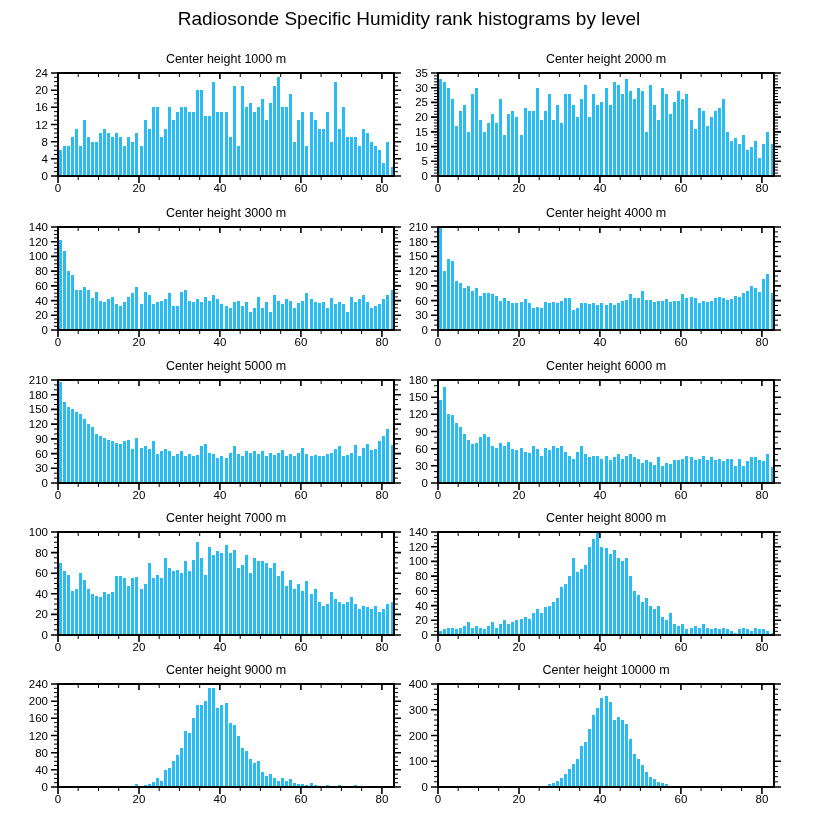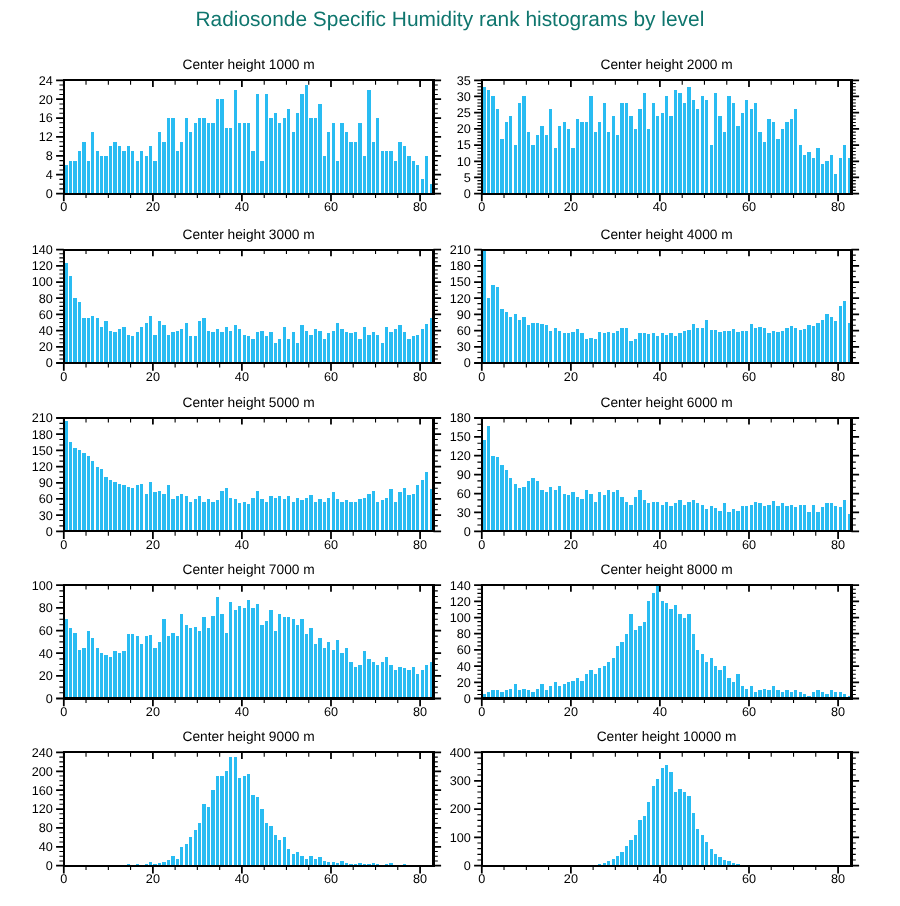--- a/index.html
+++ b/index.html
@@ -1,18 +1,18 @@
 <!DOCTYPE html>
 <html><head>
 <meta charset="utf-8">
 <style>
   html,body{margin:0;padding:0;background:#ffffff;}
   body{width:818px;height:824px;position:relative;font-family:"Liberation Sans",sans-serif;}
   .page-title{position:absolute;top:8px;left:0;width:818px;text-align:center;
-              font-size:19px;color:#0f766e;}
+              font-size:19px;color:#000000;}
   #charts svg{position:absolute;overflow:visible;}
   .sub-title{font-size:12.5px;fill:#000;}
   .tick-label{font-size:11.5px;fill:#000;}
 </style>
 </head>
 <body>
 
 <div class="page-title">Radiosonde Specific Humidity rank histograms by level</div>
 <div id="charts">
     <svg width="400" height="147" style="left: 8px; top: 49px;">

